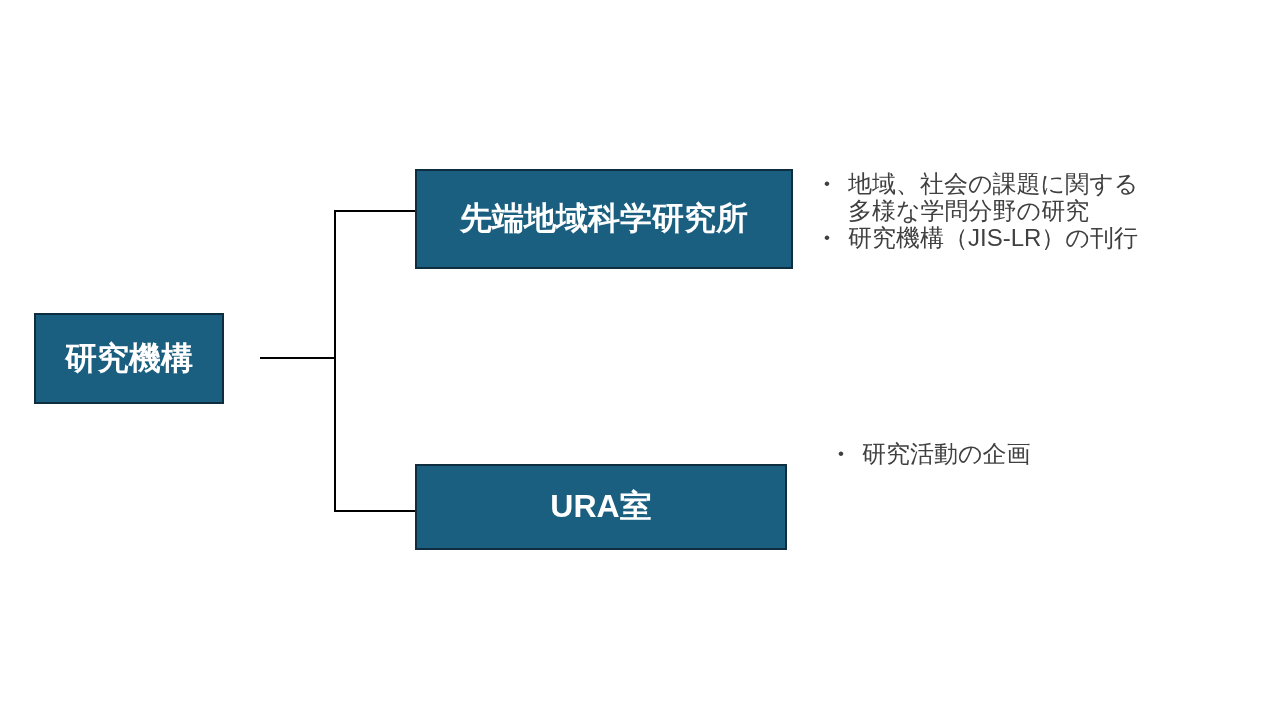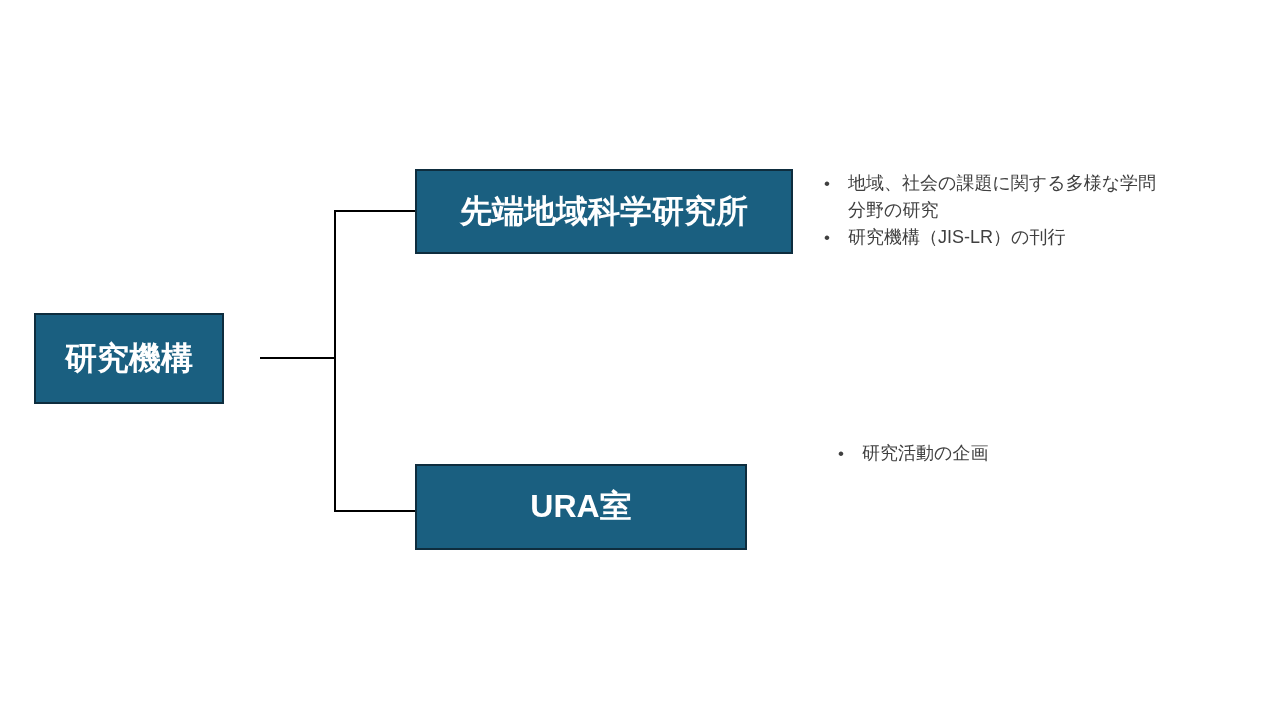--- a/index.html
+++ b/index.html
@@ -23,40 +23,40 @@
     display: flex;
     align-items: center;
     justify-content: center;
     color: #ffffff;
     font-weight: bold;
     font-size: 32px;
     line-height: 1.1;
     text-align: center;
   }
   #root-box   { left: 34px;  top: 313px; width: 190px; height: 91px; }
-  #branch1-box{ left: 415px; top: 169px; width: 378px; height: 85px; }
-  #branch2-box{ left: 415px; top: 464px; width: 332px; height: 86px; }
+  #branch1-box{ left: 415px; top: 169px; width: 378px; height: 100px; }
+  #branch2-box{ left: 415px; top: 464px; width: 372px; height: 86px; }
 
   .connector {
     position: absolute;
     background: #000000;
   }
   #conn-root-h   { left: 260px; top: 357px; width: 76px;  height: 2px; }
   #conn-vertical { left: 334px; top: 210px; width: 2px;   height: 302px; }
   #conn-top-h    { left: 334px; top: 210px; width: 81px;  height: 2px; }
   #conn-bottom-h { left: 334px; top: 510px; width: 81px;  height: 2px; }
 
   ul.bullets {
     position: absolute;
     margin: 0;
     padding: 0;
     list-style: none;
     width: 342px;
     color: #404040;
-    font-size: 18px;
+    font-size: 24px;
     line-height: 27px;
   }
   ul.bullets li {
     position: relative;
     padding-left: 28px;
   }
   ul.bullets li::before {
     content: "\2022";
     position: absolute;
     left: 4px;

